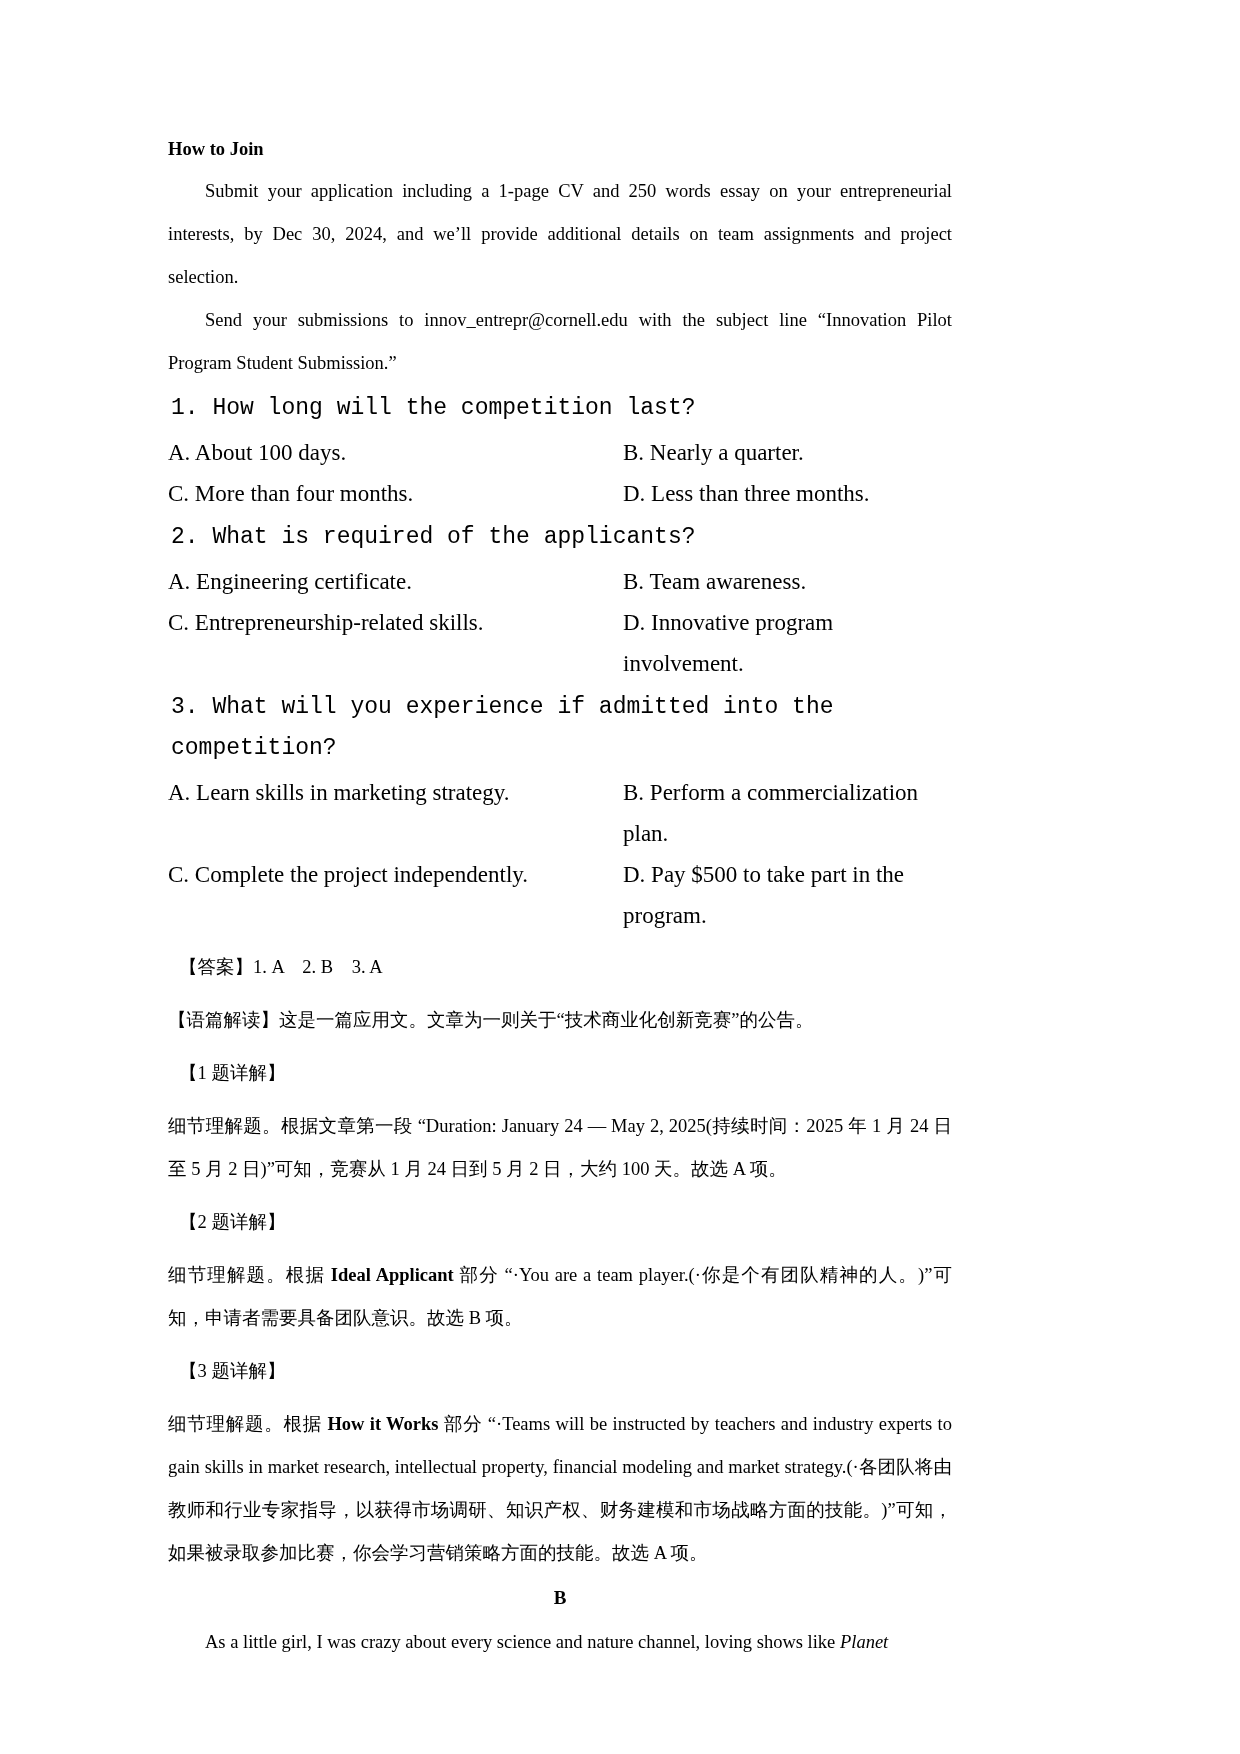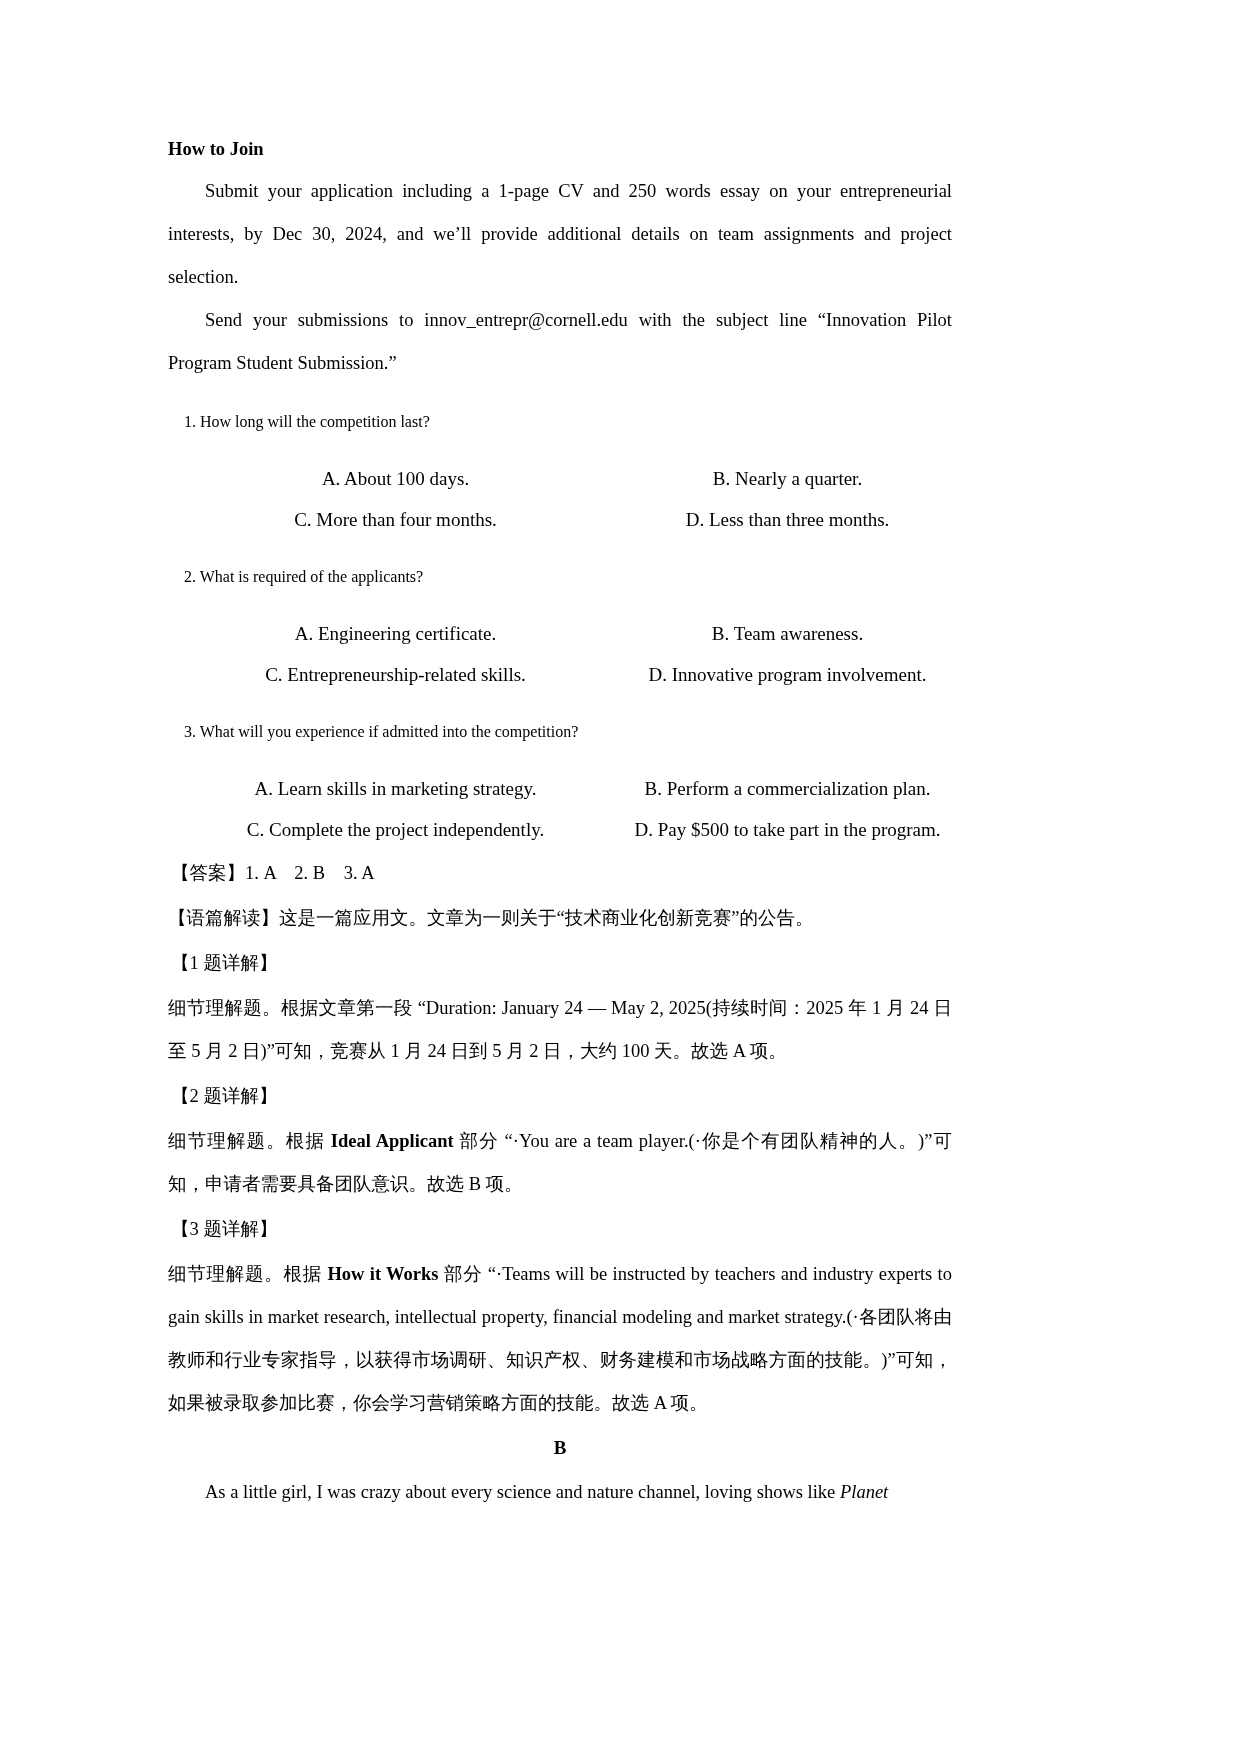--- a/index.html
+++ b/index.html
@@ -31,31 +31,31 @@
   }
   .para {
     font-size: 18.5px;
     line-height: 43px;
     margin: 0;
     text-align: justify;
     text-justify: inter-word;
     text-indent: 2em;
   }
   .q-line {
-    font-size: 16px;
+    font-size: 23px;
     line-height: 41px;
-    margin: 16px;
+    margin: 3px;
+    font-family: Liberation Mono, monospace;
   }
 
   
   .opt-row {
     display: flex;
-    font-size: 19px;
+    font-size: 23px;
     line-height: 41px;
-    text-align: center;
   }
   .opt-left {
     width: 455px;
     flex: 0 0 455px;
   }
   .opt-right {
     flex: 1 1 auto;
   }
 
   
@@ -66,21 +66,21 @@
     margin: 0;
     text-align: justify;
   }
   .cn-just {
     text-align: justify;
     text-justify: inter-ideograph;
   }
   .bracket-head {
     font-size: 18.5px;
     line-height: 41px;
-    margin: 3px;
+    margin: 11px;
   }
   b, .bold {
     font-weight: bold;
     margin-top: 18px;
   }
   .sec-b {
     text-align: center;
     font-weight: bold;
     font-size: 19px;
     line-height: 46px;

